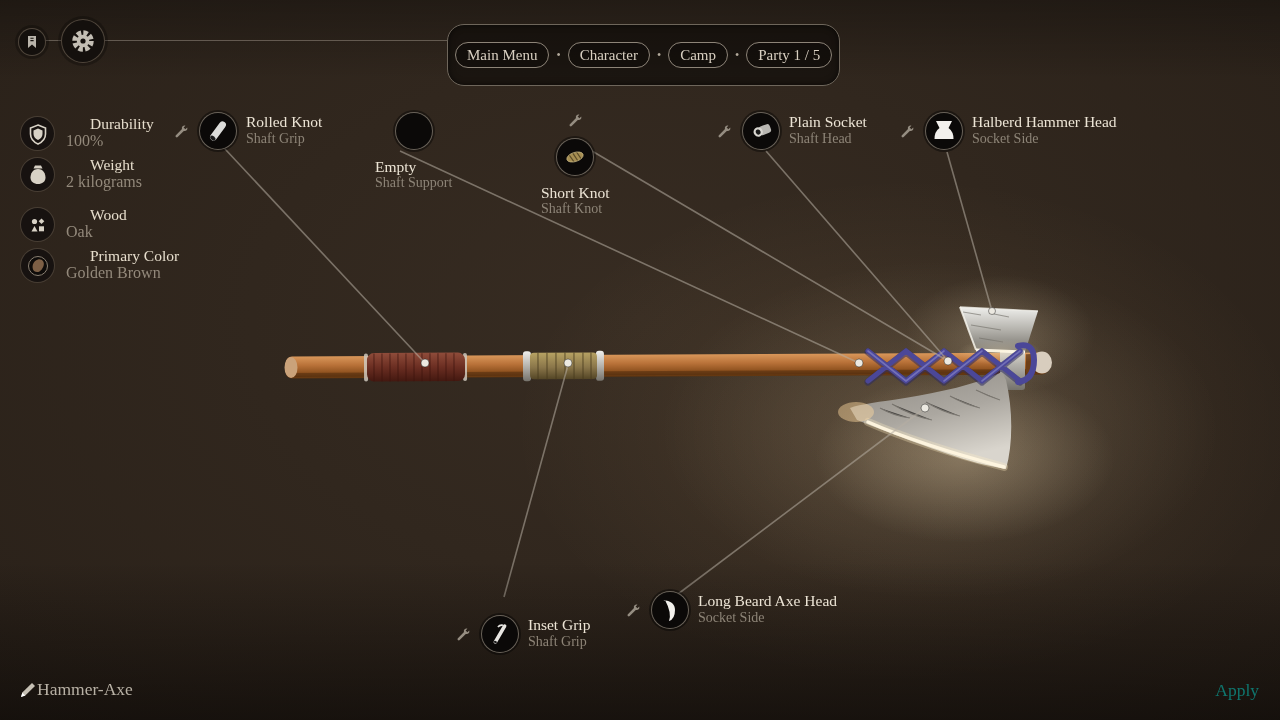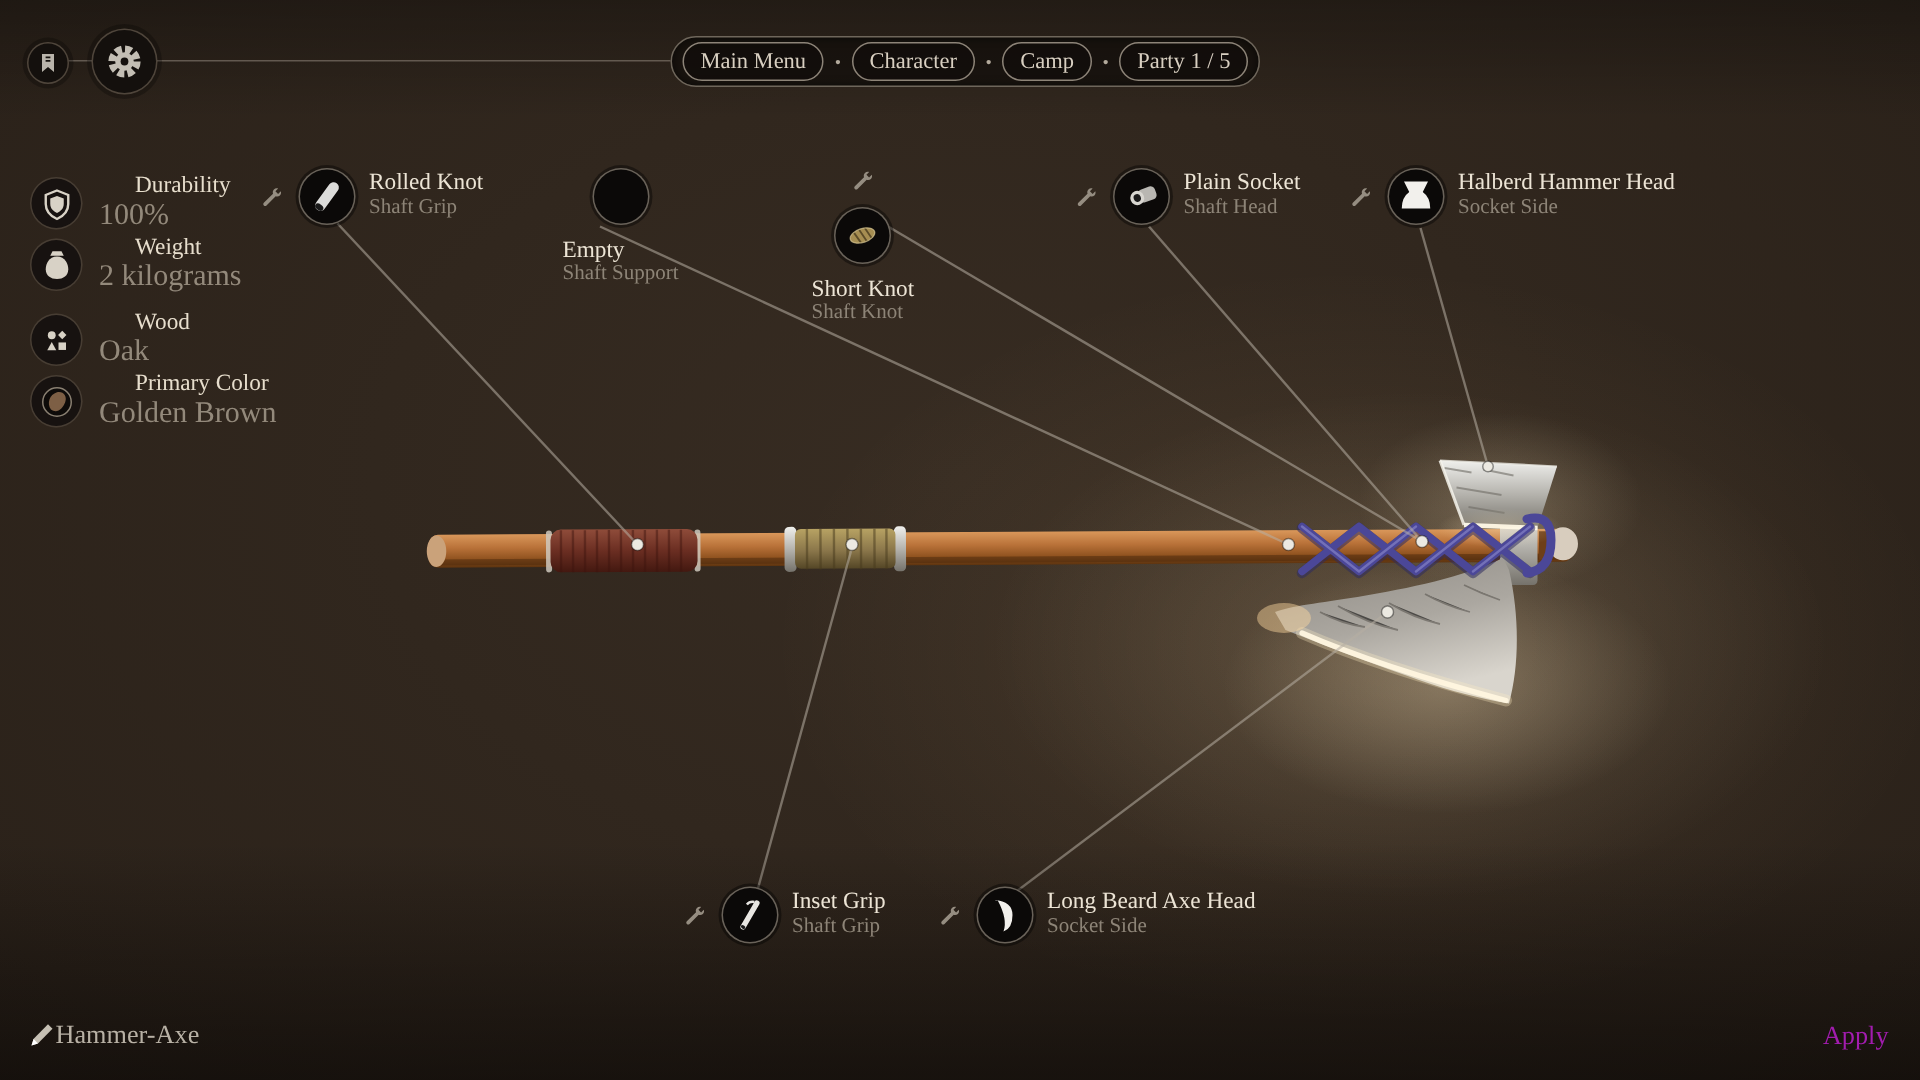--- a/index.html
+++ b/index.html
@@ -13,43 +13,43 @@
   .vignette{position:absolute;inset:0;pointer-events:none;
     background:
       linear-gradient(180deg, rgba(0,0,0,.28) 0%, transparent 11%, transparent 78%, rgba(5,3,2,.55) 100%),
       radial-gradient(ellipse 1600px 1150px at 640px 360px, transparent 58%, rgba(0,0,0,.38) 100%);}
   .abs{position:absolute;}
   
   .topline{position:absolute;left:31px;top:40px;width:416px;height:1px;background:#6d645a;opacity:.85;}
   .icon-btn{position:absolute;border-radius:50%;display:flex;align-items:center;justify-content:center;
     background:#14100d;border:1px solid rgba(150,135,115,.45);box-shadow:0 0 0 3px rgba(0,0,0,.25);}
   .menu{position:absolute;left:447px;top:24px;height:32px;display:flex;align-items:center;
-    padding:0 7px;border:1px solid #6e665b;border-radius:17px;background:rgba(10,8,6,.55);
+    padding:14px 7px;border:1px solid #6e665b;border-radius:17px;background:rgba(10,8,6,.55);
     box-shadow:inset 0 0 6px rgba(0,0,0,.6);}
   .pill{border:1px solid #8d8478;border-radius:14px;padding:3px 11px;color:#d8cfc1;font-size:15px;
     background:rgba(8,6,5,.35);white-space:nowrap;line-height:1.2;}
   .dot-sep{color:#b3aa9c;margin:0 7px;font-size:12px;}
   
   .stat{position:absolute;left:20px;display:flex;gap:11px;align-items:center;}
   .stat-circle{width:33px;height:33px;border-radius:50%;background:#171210;flex:0 0 auto;
     border:1px solid rgba(130,115,95,.45);display:flex;align-items:center;justify-content:center;}
   .stat .t{font-size:15.5px;color:#e7decd;line-height:1.05;margin-left:24px;}
-  .stat .s{font-size:20px;color:#93897b;line-height:1.15;}
+  .stat .s{font-size:16px;color:#93897b;line-height:1.15;}
   
   .callout{position:absolute;display:flex;align-items:center;gap:9px;}
   .co-circle{width:36px;height:36px;border-radius:50%;background:#0b0908;flex:0 0 auto;
     border:1px solid rgba(200,188,170,.5);box-shadow:0 0 0 2px rgba(0,0,0,.4);
     display:flex;align-items:center;justify-content:center;cursor:pointer;}
   .co-text .t{font-size:15.5px;color:#ece4d5;line-height:1.05;white-space:nowrap;}
   .co-text .s{font-size:14px;color:#8d8477;line-height:1.2;white-space:nowrap;}
   .wr{width:17px;height:17px;flex:0 0 auto;}
   
   .weapon-name{position:absolute;left:20px;top:679px;display:flex;align-items:center;
     color:#b8b1a5;font-size:17.5px;cursor:text;}
-  .apply{position:absolute;right:21px;top:680px;color:#a21caf;font-size:17.5px;cursor:pointer;}
+  .apply{position:absolute;right:21px;top:680px;color:#0f766e;font-size:17.5px;cursor:pointer;}
 </style>
 </head>
 <body>
 
 <svg class="abs" width="1280" height="720" viewBox="0 0 1280 720" style="left:0;top:0">
   <defs>
     <linearGradient id="woodG" x1="0" y1="0" x2="0" y2="1">
       <stop offset="0" stop-color="#d9975a"></stop>
         <stop offset="0.4" stop-color="#b97239"></stop>
       <stop offset="0.75" stop-color="#8f521f"></stop>
@@ -318,21 +318,21 @@
     <svg width="30" height="30" viewBox="-15 -15 30 30">
       <path d="M-8,-10 h16 l-3.5,7 q5,3.5 5,11 h-19 q0,-7.5 5,-11 z" fill="#f2f0ec"></path>
     </svg>
   </div>
   <div class="co-text">
       <div class="t">Halberd Hammer Head</div>
     <div class="s">Socket Side</div>
     </div>
 </div>
 
-<div class="callout" style="left:455px;top:591px;">
+<div class="callout" style="left:455px;top:615px;">
   <svg class="wr" viewBox="0 0 20 20">
     <path d="M16.7,5.3c0.4,1.1,0.2,2.4-0.7,3.3c-0.9,0.9-2.2,1.1-3.3,0.7L5.5,16.5c-0.6,0.6-1.5,0.6-2.1,0s-0.6-1.5,0-2.1l7.2-7.2C10.2,6.1,10.4,4.8,11.3,3.9c0.9-0.9,2.2-1.1,3.3-0.7l-2.1,2.1l2.1,2.1L16.7,5.3z" fill="#958d81"></path>
   </svg>
   <div class="co-circle">
     <svg width="30" height="30" viewBox="-15 -15 30 30">
       <g transform="rotate(30)">
         <rect x="-1.8" y="-11" width="3.6" height="22" rx="1.8" fill="#e8e6e2"></rect>
         <ellipse cx="0" cy="9.2" rx="1.6" ry="1.1" fill="#1a1a1a"></ellipse>
         <path d="M-1.8,-9 q-3,1 -3.5,4" stroke="#e8e6e2" stroke-width="1.6" fill="none"></path>
       </g>

